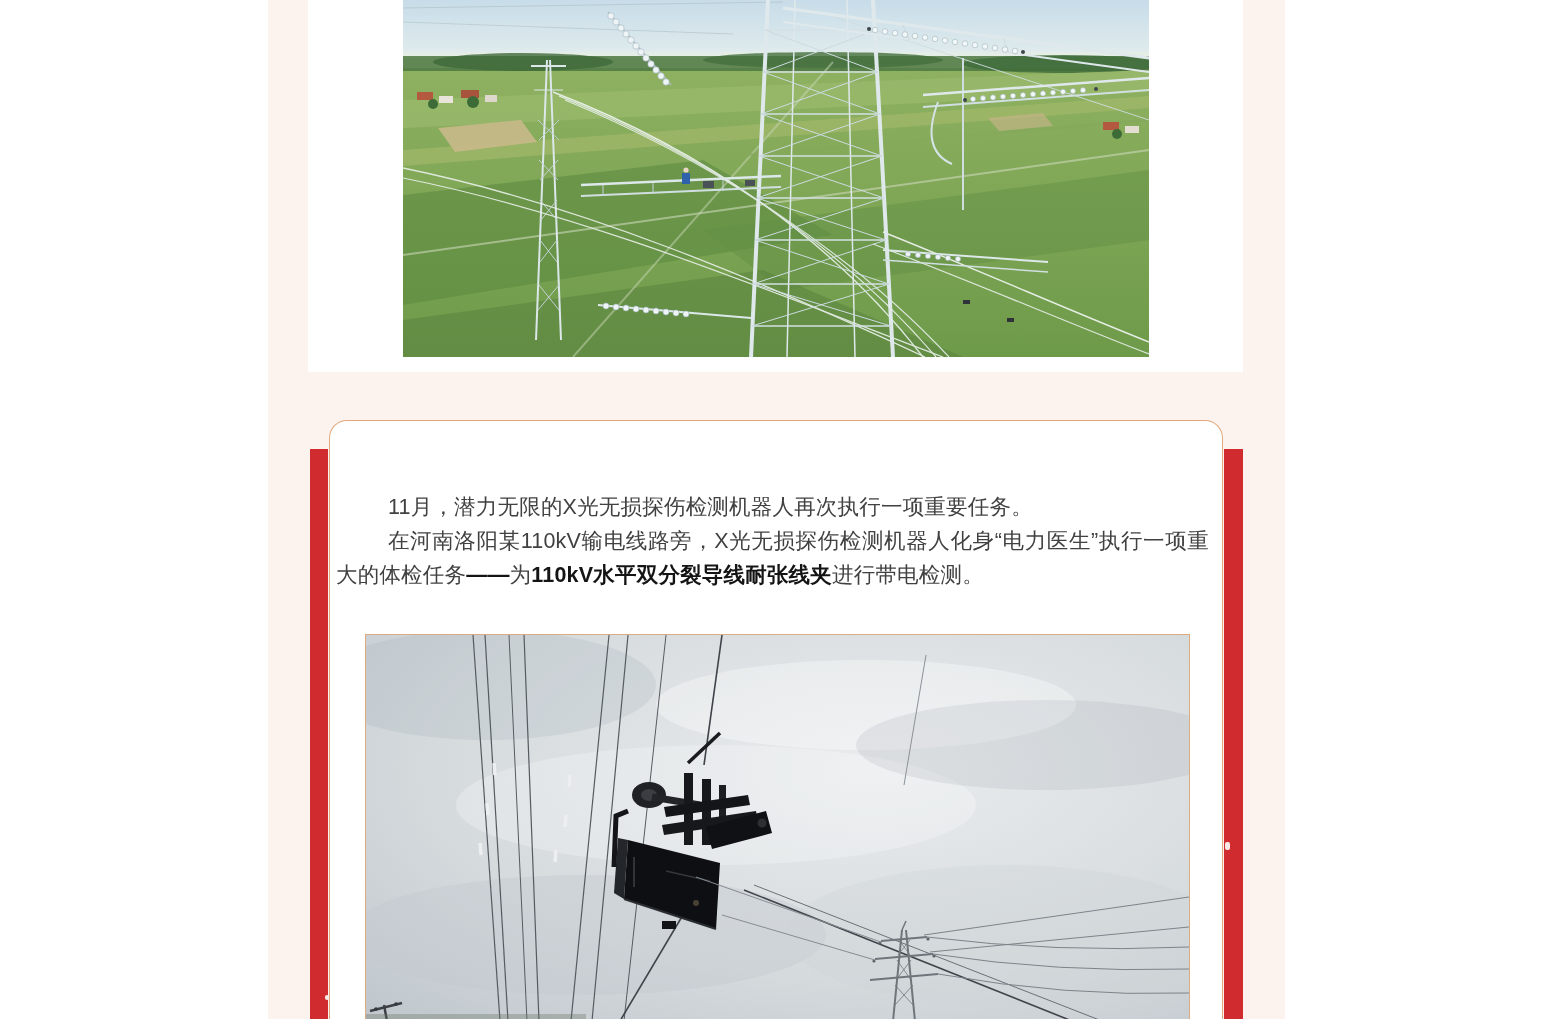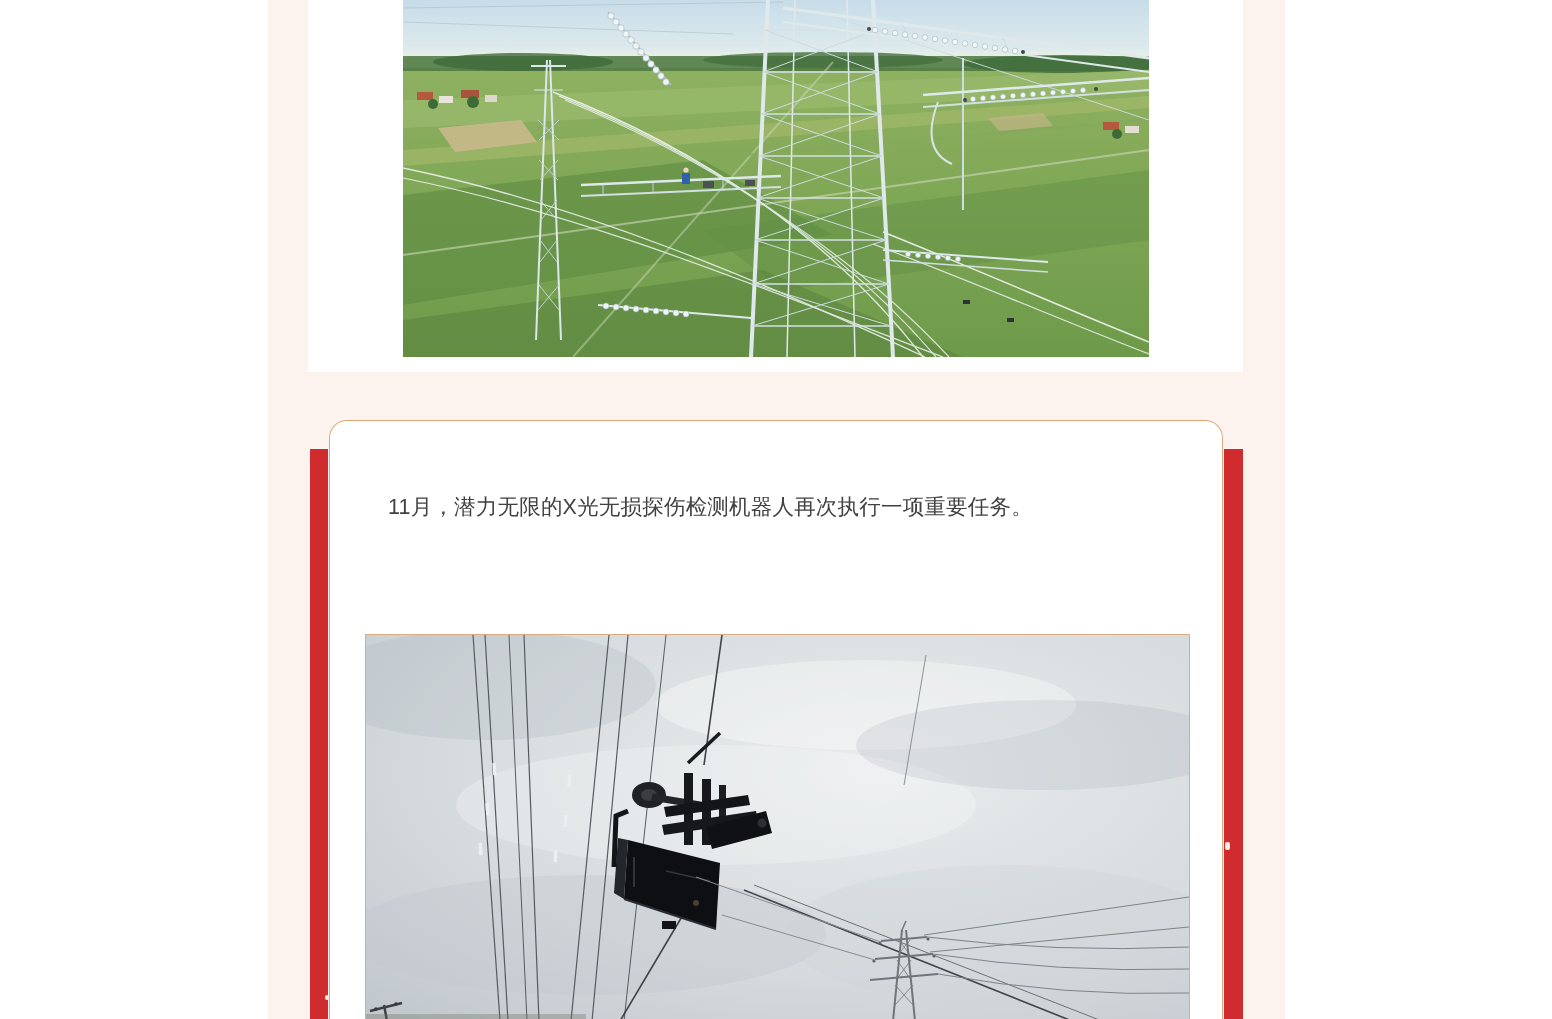--- a/index.html
+++ b/index.html
@@ -252,20 +252,21 @@
   </div>
 
   <div class="abs red-bar" id="red-bar-left"></div>
   <div class="abs red-bar" id="red-bar-right"></div>
   <div class="abs bar-marker" id="bar-marker-right"></div>
   <div class="abs bar-marker" id="bar-marker-left"></div>
 
   <div class="abs" id="card-main">
     <div id="article">
       <p><span>11月，潜力无限的X光无损探伤检测机器人再次执行一项重要任务。</span></p>
+      <p><span>在河南洛阳某110kV输电线路旁，X光无损探伤检测机器人化身“电力医生”执行一项重大的体检任务</span><b>——</b><span>为</span><b>110kV水平双分裂导线耐张线夹</b><span>进行带电检测。</span></p>
     </div>
 
     <div class="abs" id="photo-bottom" aria-label="X-ray inspection robot suspended on bundled power lines under an overcast sky">
       <svg width="823" height="386" viewBox="0 0 823 386">
         <defs>
           <radialGradient id="sky2" cx="0.62" cy="0.35" r="0.9">
             <stop offset="0" stop-color="#e9eced"></stop>
               <stop offset=".6" stop-color="#d5dadd"></stop>
             <stop offset="1" stop-color="#bfc6cc"></stop>
           </radialGradient>

